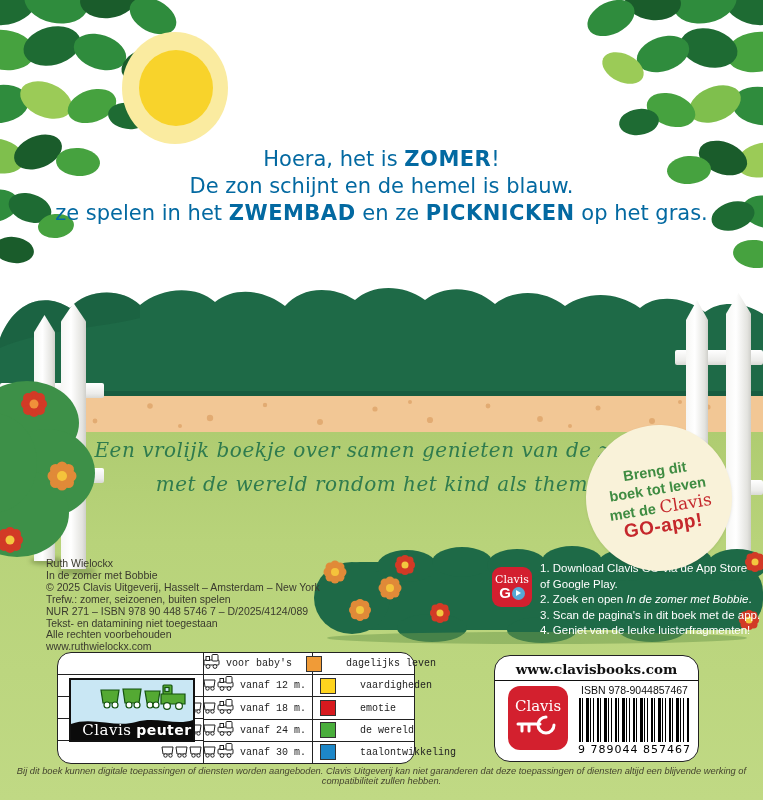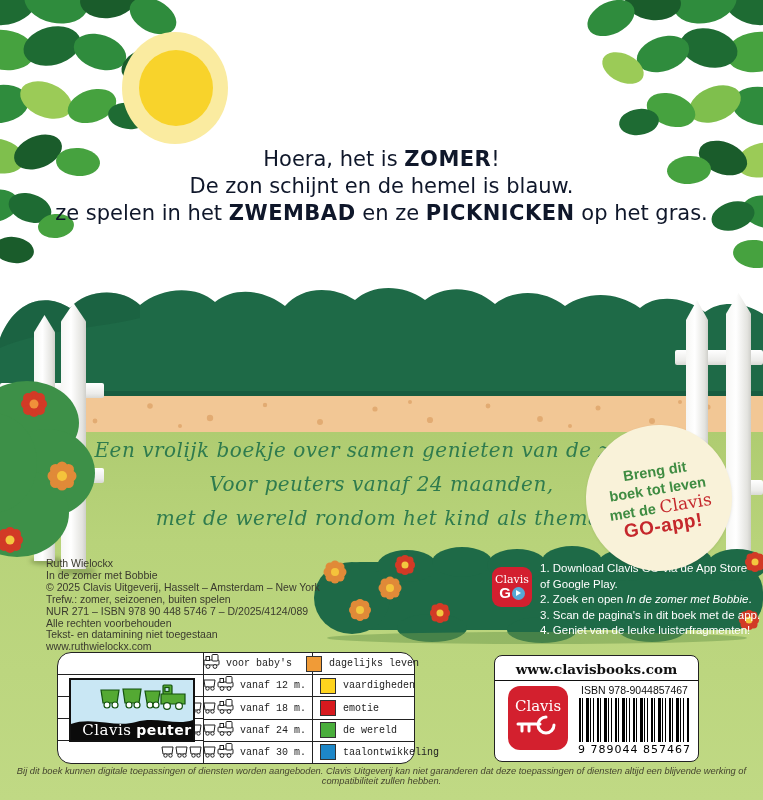--- a/index.html
+++ b/index.html
@@ -6,21 +6,21 @@
   .page{position:relative;width:763px;height:800px;overflow:hidden;background:#fff;
         font-family:"Liberation Sans",sans-serif;}
   .abs{position:absolute;}
 
   
   .sun-outer{left:122px;top:32px;width:106px;height:112px;border-radius:50%;background:#FAEBA0;}
   .sun-inner{left:139px;top:50px;width:74px;height:76px;border-radius:50%;background:#F8D32B;}
   .foliage{pointer-events:none;}
 
   
-  .intro{left:0;top:146px;width:763px;text-align:center;color:#0f172a;
+  .intro{left:0;top:146px;width:763px;text-align:center;color:#0369a1;
          font-family:"DejaVu Sans","Liberation Sans",sans-serif;font-size:21px;line-height:27px;}
   .intro .b{font-weight:700;letter-spacing:.5px;}
 
   
   .hedge-svg{left:0;top:278px;}
   .path-strip{left:0;top:396px;width:763px;height:38px;background:#F2C795;}
   .grass{left:0;top:432px;width:763px;height:368px;
          background:linear-gradient(180deg,#AFCC71 0%,#B8D37A 30%,#C0D984 100%);}
 
   
@@ -66,36 +66,36 @@
   .panel{background:#fff;border:1.6px solid #222;z-index:6;}
   .age-panel{left:57px;top:652px;width:356px;height:110px;border-radius:14px;}
   .age-grid{position:absolute;left:0;top:0;width:100%;height:100%;}
   .vline{position:absolute;top:0;bottom:0;width:1px;background:#222;}
   .age-rows{position:absolute;left:145px;top:0;right:0;bottom:0;display:flex;flex-direction:column;font-family:Liberation Mono, monospace;}
   .age-row{flex:1;display:flex;align-items:center;border-bottom:1px solid #222;}
   .age-row:last-child{border-bottom:none;}
   .age-cell-train{width:109px;display:flex;align-items:center;justify-content:flex-end;gap:5px;
                   padding-right:6px;box-sizing:border-box;}
   .age-age{font-size:10px;color:#222;white-space:nowrap;}
-  .age-cell-cat{flex:1;display:flex;align-items:center;gap:7px;padding-left:8px;border-left:0;}
+  .age-cell-cat{flex:1;display:flex;align-items:center;gap:24px;padding-left:8px;border-left:0;}
   .sq{width:14px;height:14px;border:1px solid #333;}
   .cat{font-size:10px;color:#222;white-space:nowrap;}
   .rowline-left{position:absolute;left:0;width:145px;height:1px;background:#222;}
 
   
   .cp-logo{position:absolute;left:11px;top:25px;width:122px;height:60px;border:2.5px solid #111;
            background:#C9E7F4;overflow:hidden;}
   .cp-band{position:absolute;left:0;bottom:0;width:100%;height:26px;}
   .cp-text{position:absolute;left:5px;bottom:1px;width:100%;text-align:center;color:#fff;
            font-size:15px;letter-spacing:.5px;white-space:nowrap;}
   .cp-text .serif{font-family:"DejaVu Serif","Liberation Serif",serif;}
   .cp-text .hand{font-family:"DejaVu Sans","Liberation Sans",sans-serif;font-weight:700;font-size:14px;}
 
   
-  .bar-panel{left:494px;top:655px;width:203px;height:105px;border-radius:8px;}
+  .bar-panel{left:494px;top:655px;width:203px;height:105px;border-radius:16px;}
   .bp-site{position:absolute;left:0;top:5px;width:100%;text-align:center;
            font-family:"DejaVu Serif","Liberation Serif",serif;font-weight:700;font-size:13.5px;color:#111;}
   .bp-rule{position:absolute;left:0;top:24px;width:100%;height:1.4px;background:#111;}
   .clavis-red{position:absolute;left:13px;top:30px;width:60px;height:64px;border-radius:12px;background:#D3202E;
               display:flex;flex-direction:column;align-items:center;justify-content:center;color:#fff;}
   .clavis-red .brand{font-family:"DejaVu Serif","Liberation Serif",serif;font-size:15px;line-height:16px;}
   .bp-isbn{position:absolute;left:82px;top:28px;width:115px;text-align:center;font-size:10.5px;color:#111;}
   .barcode{position:absolute;left:84px;top:42px;width:110px;height:44px;
     background:repeating-linear-gradient(90deg,#000 0 2px,#fff 2px 3px,#000 3px 4px,#fff 4px 7px,
       #000 7px 10px,#fff 10px 11px,#000 11px 12px,#fff 12px 14px,#000 14px 15px,#fff 15px 18px);}
@@ -258,21 +258,20 @@
           <circle cx="-6" cy="6" r="5" fill="#D23A26"></circle>
         <circle cx="6" cy="-6" r="5" fill="#D23A26"></circle>
           <circle cx="-6" cy="-6" r="5" fill="#D23A26"></circle>
         <circle r="4.5" fill="#F3C83F"></circle>
       </g>
     </g>
   </svg>
 
   <div class="abs blurb">
       <div>Een vrolijk boekje over samen genieten van de zomer.</div>
-      <div>Voor peuters vanaf 24 maanden,</div>
       <div>met de wereld rondom het kind als thema.</div>
     </div>
 
   <svg class="abs strip-svg" width="451" height="105" viewBox="0 0 451 105">
     <g fill="#1E6A47">
       <rect x="18" y="22" width="433" height="68" rx="30"></rect>
       <ellipse cx="40" cy="58" rx="38" ry="36"></ellipse>
       <ellipse cx="95" cy="26" rx="30" ry="16"></ellipse>
       <ellipse cx="150" cy="22" rx="30" ry="15"></ellipse>
       <ellipse cx="205" cy="25" rx="30" ry="16"></ellipse>
@@ -388,22 +387,22 @@
       <div><span>3. Scan de pagina's in dit boek met de app.</span></div>
       <div><span>4. Geniet van de leuke luisterfragmenten!</span></div>
     </div>
 
   <div class="abs colophon">
       <div>Ruth Wielockx</div>
       <div>In de zomer met Bobbie</div>
       <div>© 2025 Clavis Uitgeverij, Hasselt – Amsterdam – New York</div>
       <div>Trefw.: zomer, seizoenen, buiten spelen</div>
       <div>NUR 271 – ISBN 978 90 448 5746 7 – D/2025/4124/089</div>
+      <div>Tekst- en datamining niet toegestaan</div>
       <div>Alle rechten voorbehouden</div>
-      <div>Tekst- en datamining niet toegestaan</div>
       <div>www.ruthwielockx.com</div>
     </div>
 
   <div class="abs panel age-panel">
     <div class="age-grid">
       <div class="rowline-left" style="top:21px"></div>
       <div class="rowline-left" style="top:43px"></div>
       <div class="rowline-left" style="top:65px"></div>
       <div class="rowline-left" style="top:87px"></div>
       <div class="vline" style="left:145px"></div>

